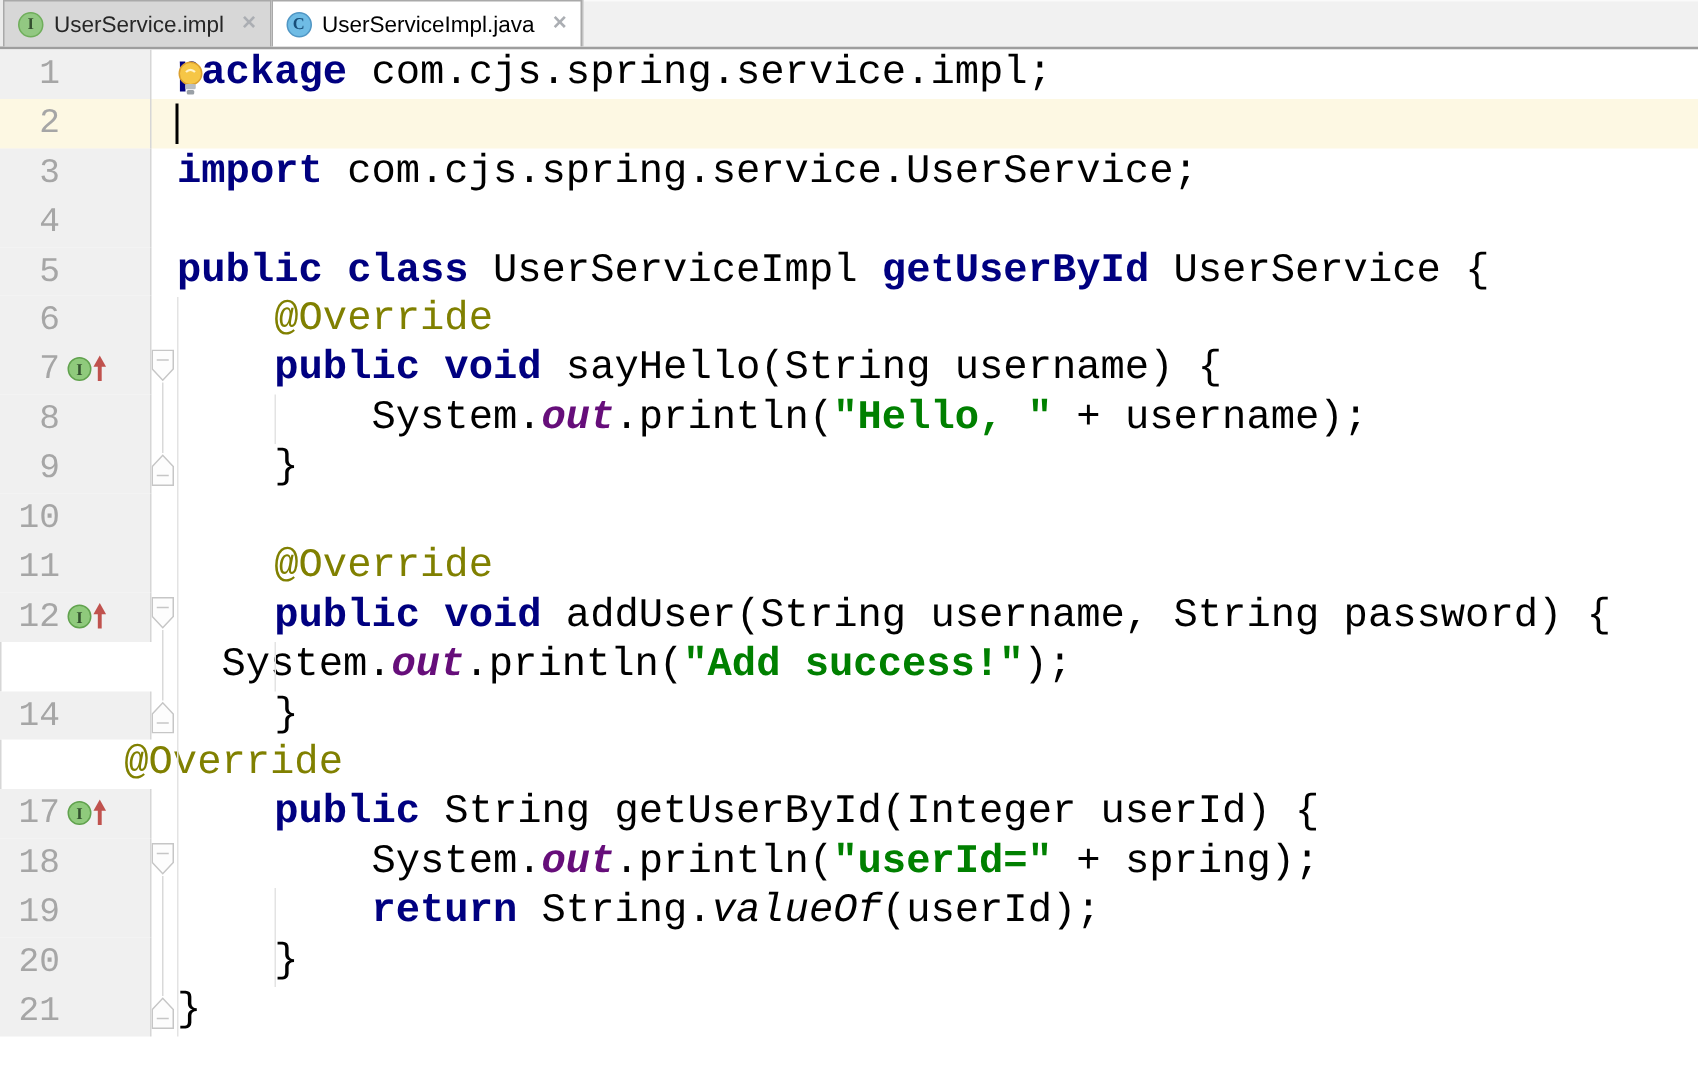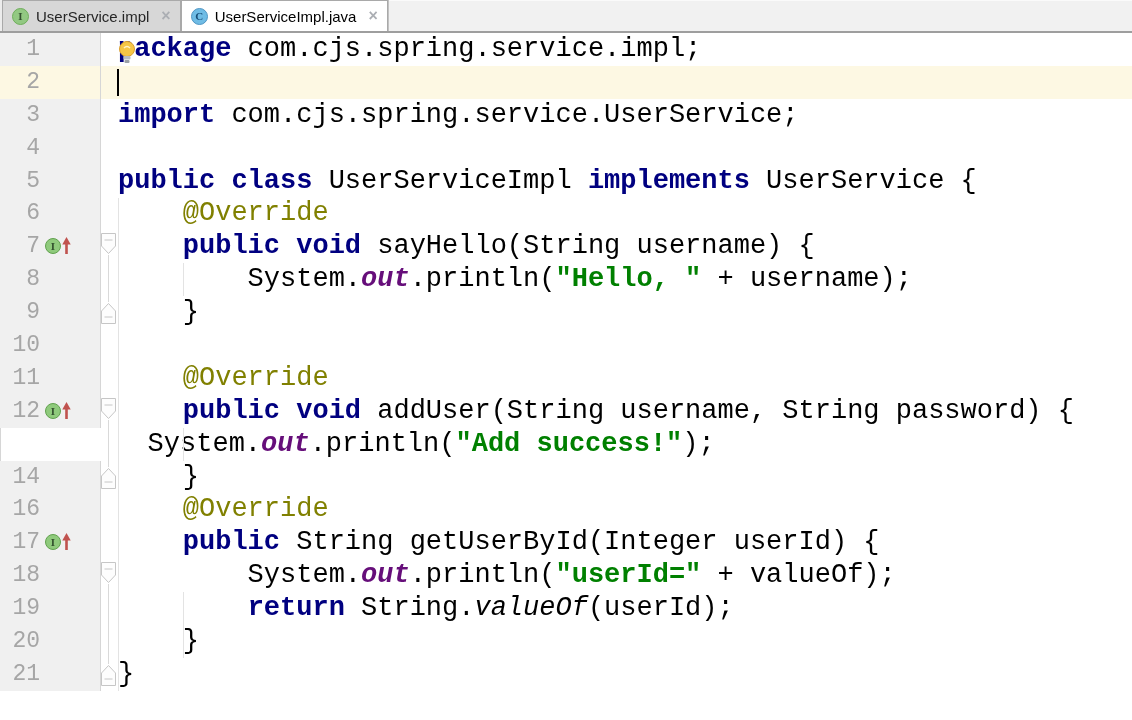--- a/index.html
+++ b/index.html
@@ -88,21 +88,21 @@
           <span class="num">4</span>
         </div>
         <div class="strip"></div>
         <div class="code"></div>
       </div>
       <div class="row">
         <div class="gut">
           <span class="num">5</span>
         </div>
         <div class="strip"></div>
-        <div class="code"><span class="k">public class</span><span class="p"> UserServiceImpl </span><span class="k">implements</span><span class="p"> UserService {</span></div>
+        <div class="code"><span class="k">public class</span><span class="p"> UserServiceImpl </span><span class="k">getUserById</span><span class="p"> UserService {</span></div>
       </div>
       <div class="row">
         <div class="gut">
           <span class="num">6</span>
         </div>
         <div class="strip"></div>
         <div class="code"><span class="ann">    @Override</span></div>
       </div>
       <div class="row">
         <div class="gut">
@@ -163,23 +163,20 @@
         <div class="code"><span class="p">        System.</span><span class="sf">out</span><span class="p">.println(</span><span class="str">"Add success!"</span><span class="p">);</span></div>
       </div>
       <div class="row">
         <div class="gut">
           <span class="num">14</span>
         </div>
         <div class="strip"></div>
         <div class="code"><span class="p">    }</span></div>
       </div>
       <div class="row">
-        <div class="gut">
-          <span class="num">16</span>
-        </div>
         <div class="strip"></div>
         <div class="code"><span class="ann">    @Override</span></div>
       </div>
       <div class="row">
         <div class="gut">
           <span class="num">17</span>
           <svg class="gmark" width="30" height="22">
             <circle cx="9" cy="11" r="7.5" fill="#8fca7c" stroke="#61a24e"></circle>
             <text x="9" y="15" text-anchor="middle" font-size="11" font-weight="bold" fill="#33512e" font-family="Liberation Serif,serif">I</text>
             <path d="M22.5 19 L22.5 8" stroke="#c0524e" stroke-width="2.6"></path>
@@ -187,21 +184,21 @@
           </svg>
         </div>
         <div class="strip"></div>
         <div class="code"><span class="p">    </span><span class="k">public</span><span class="p"> String getUserById(Integer userId) {</span></div>
       </div>
       <div class="row">
         <div class="gut">
           <span class="num">18</span>
         </div>
         <div class="strip"></div>
-        <div class="code"><span class="p">        System.</span><span class="sf">out</span><span class="p">.println(</span><span class="str">"userId="</span><span class="p"> + valueOf);</span></div>
+        <div class="code"><span class="p">        System.</span><span class="sf">out</span><span class="p">.println(</span><span class="str">"userId="</span><span class="p"> + spring);</span></div>
       </div>
       <div class="row">
         <div class="gut">
           <span class="num">19</span>
         </div>
         <div class="strip"></div>
         <div class="code"><span class="p">        </span><span class="k">return</span><span class="p"> String.</span><span class="sm">valueOf</span><span class="p">(userId);</span></div>
       </div>
       <div class="row">
         <div class="gut">

